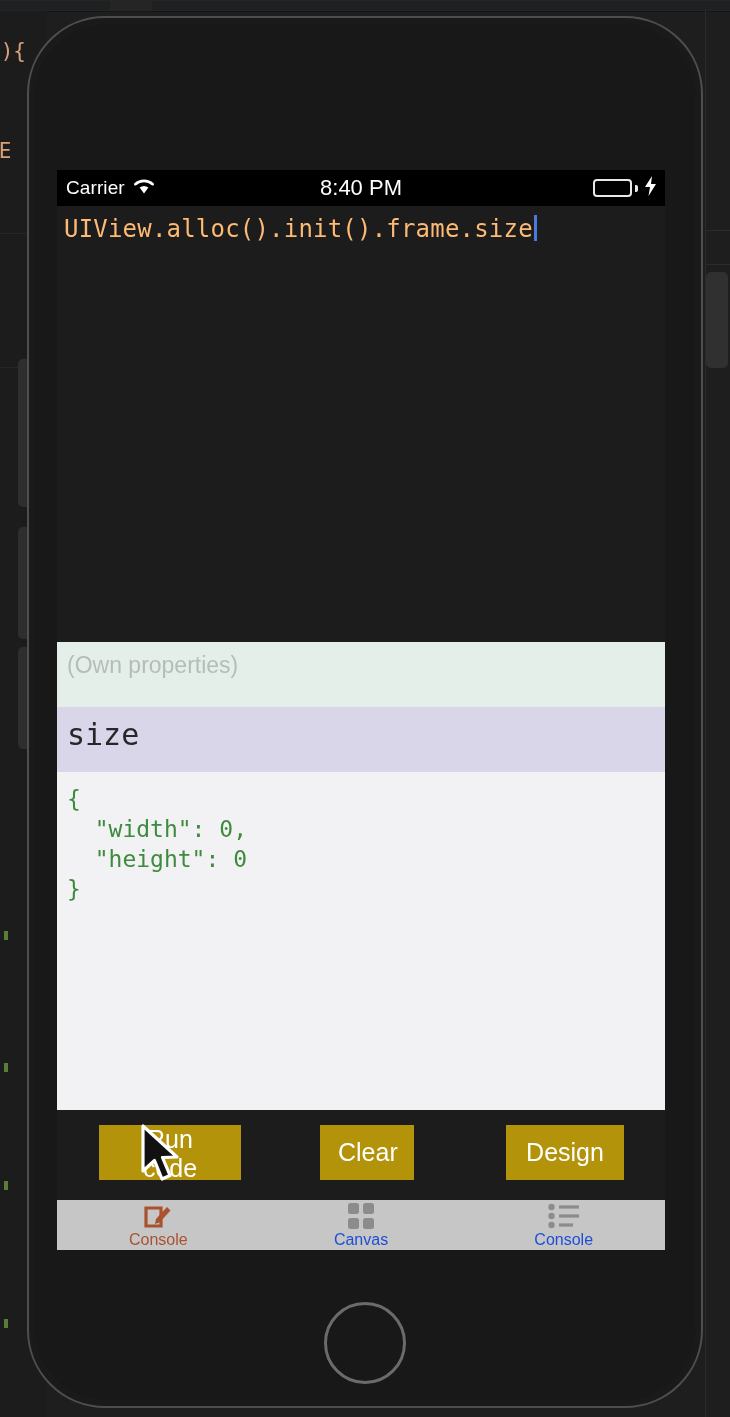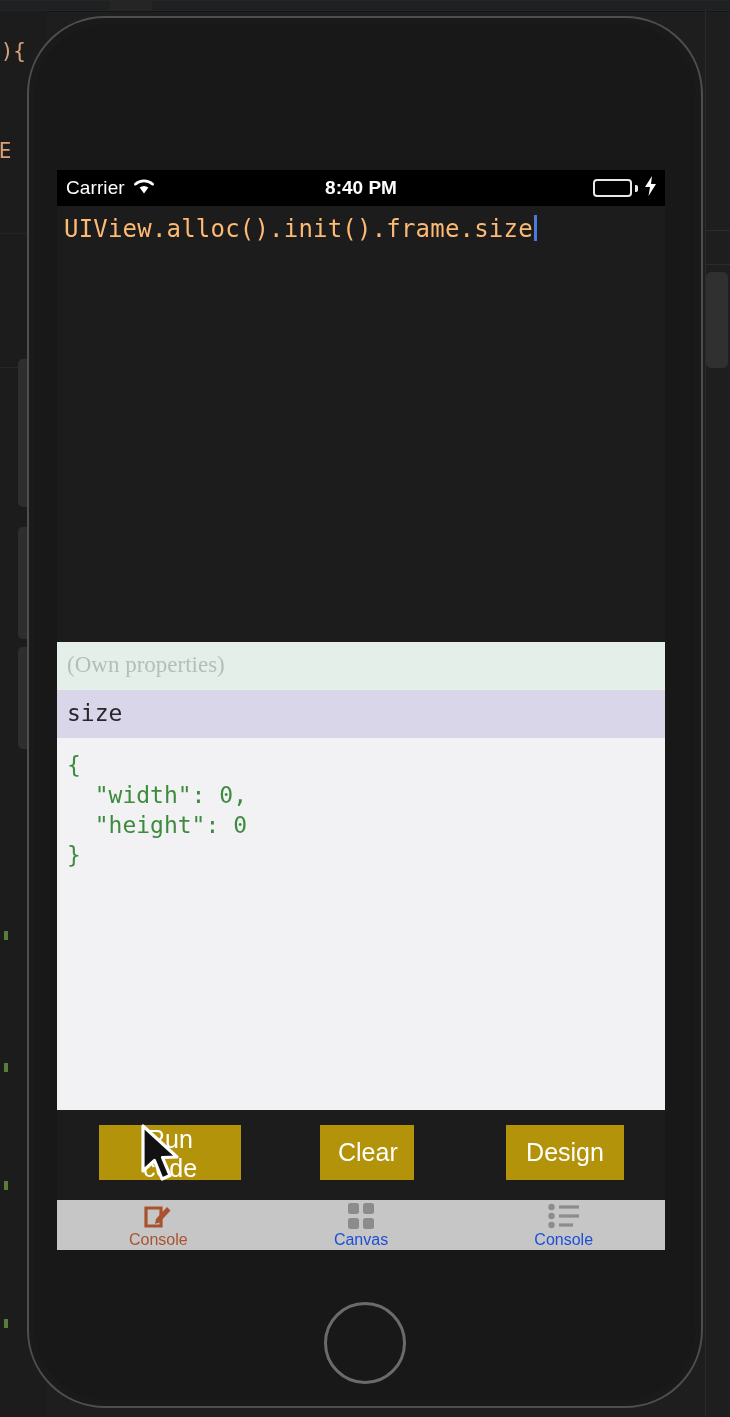--- a/index.html
+++ b/index.html
@@ -147,22 +147,22 @@
     gap: 7px;
   }
   #carrier-label {
     font-size: 19px;
     letter-spacing: 0.1px;
   }
   #status-time {
     position: absolute;
     left: 0; right: 0;
     text-align: center;
-    font-size: 19px;
-    font-weight: bold;
+    font-size: 22px;
+    font-weight: normal;
   }
   #status-right {
     position: absolute;
     right: 8px;
     display: flex;
     align-items: center;
     gap: 2px;
   }
   .battery-shell {
     width: 39px; height: 18px;
@@ -214,30 +214,30 @@
     left: 0;
     top: 472px;
     width: 608px;
     height: 468px;
     background: #f2f2f4;
     overflow: hidden;
   }
   .console-row-header {
     background: #e4efea;
     color: #b6bdb9;
-    font-family: Liberation Serif, serif;
+    font-family: Liberation Sans, sans-serif;
     font-size: 23px;
-    padding: 10px 10px 12px 10px;
+    padding: 10px 10px 28px 10px;
   }
   .console-row-key {
     background: #d9d6e9;
     color: #26262b;
     font-family: "DejaVu Sans Mono", monospace;
-    font-size: 23px;
-    padding: 10px 10px 12px 10px;
+    font-size: 30px;
+    padding: 10px 10px 20px 10px;
   }
   .console-row-value {
     background: #f2f2f4;
     color: #3d8b3d;
     font-family: "DejaVu Sans Mono", monospace;
     font-size: 23px;
     line-height: 30px;
     padding: 12px 10px 10px 10px;
     white-space: pre;
   }

